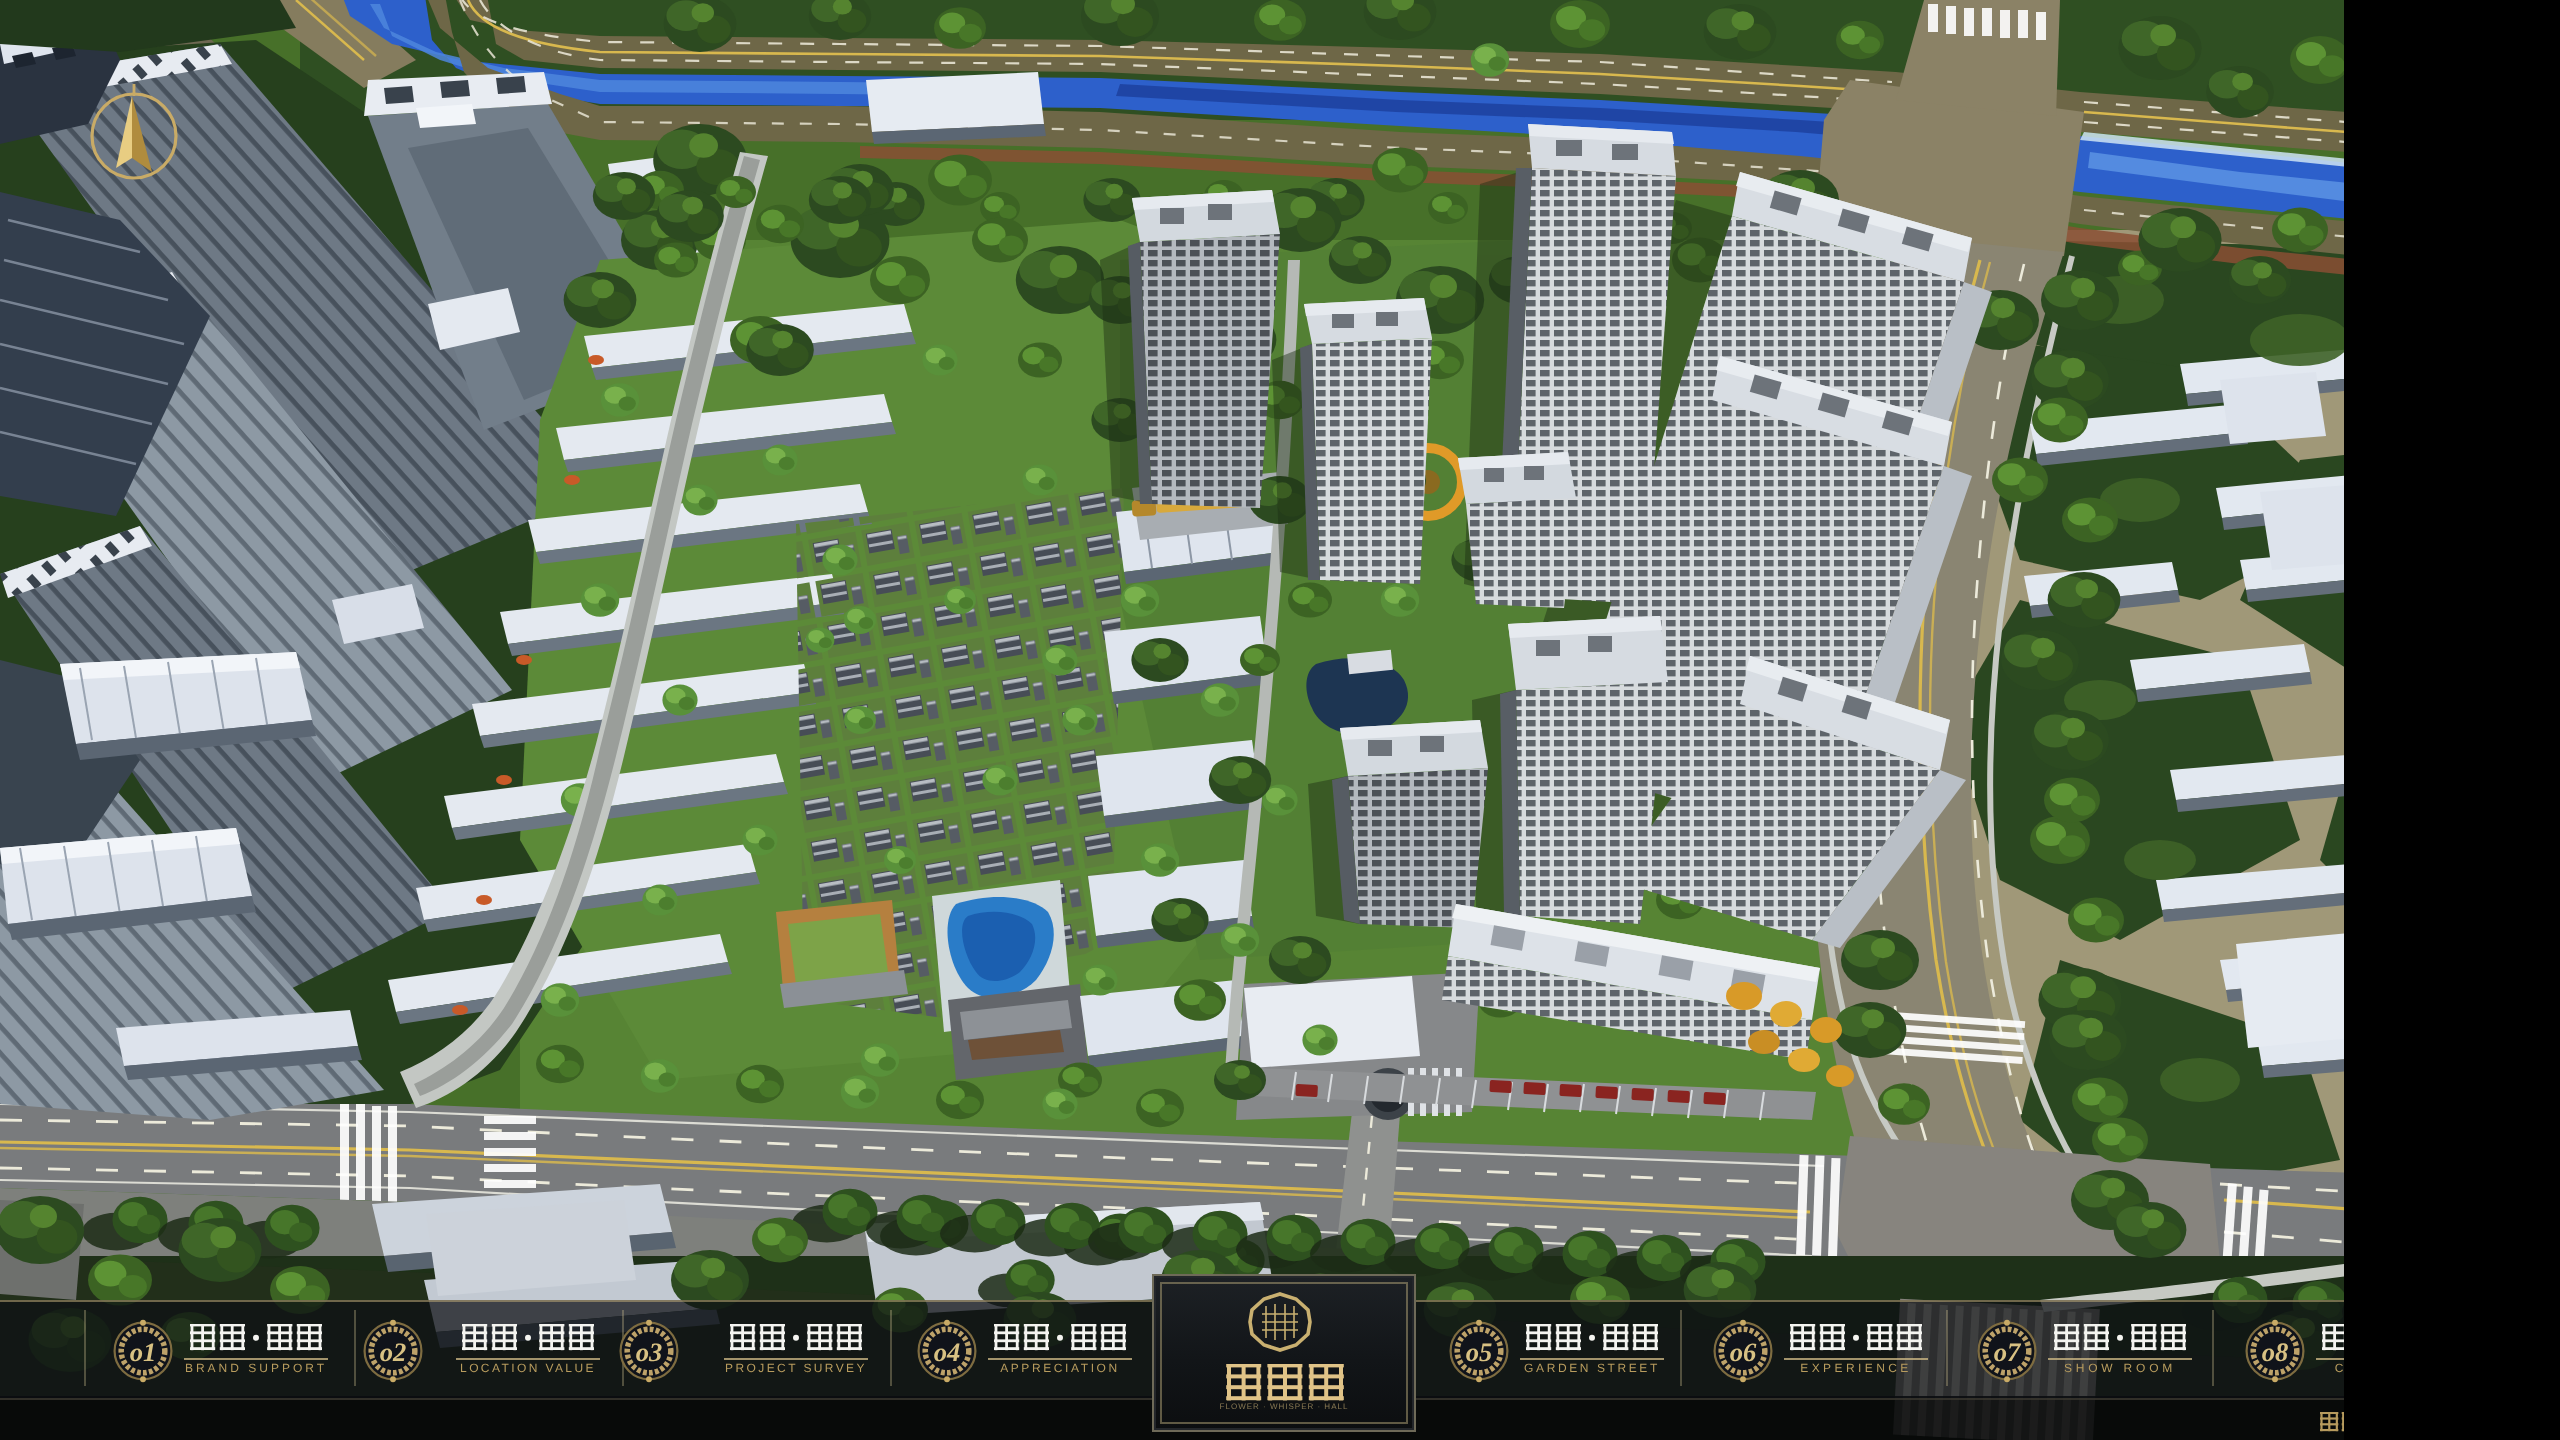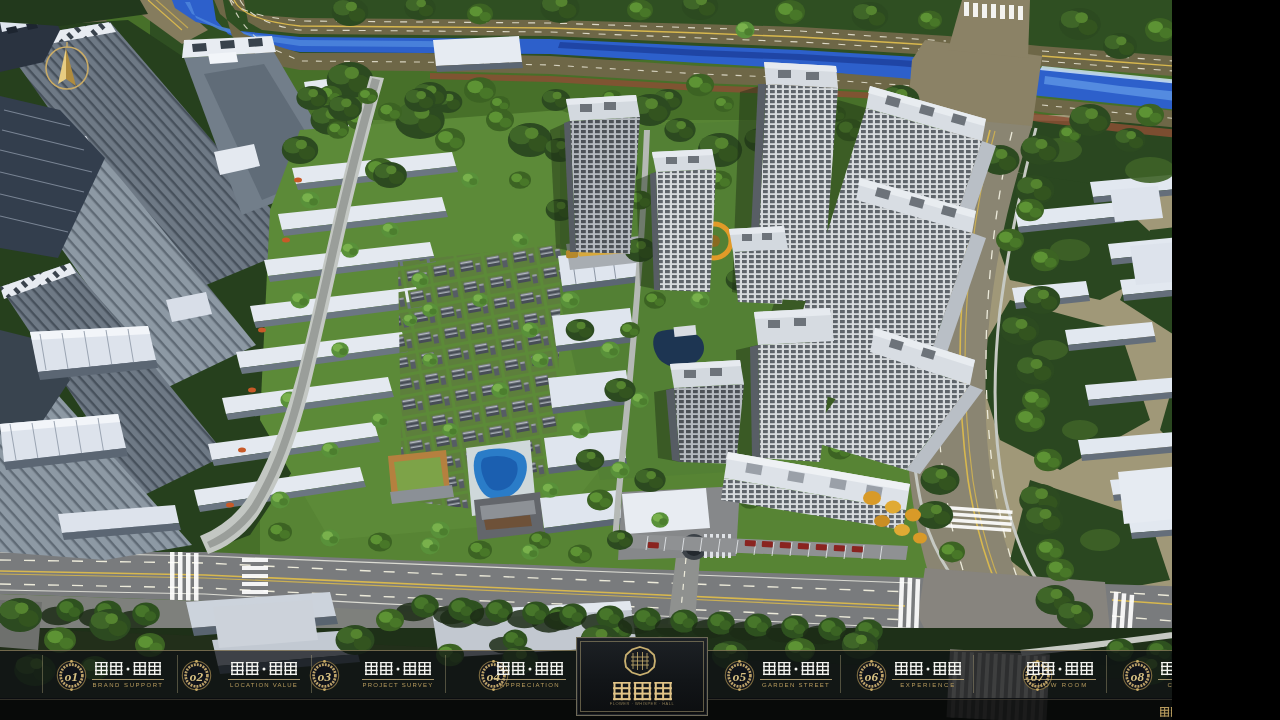--- a/index.html
+++ b/index.html
@@ -1049,21 +1049,21 @@
         <rect x="53.4" y="3.7" width="12.6" height="1.4" fill="#f4f4f0"></rect>
         <rect x="53.4" y="7.7" width="12.6" height="1.4" fill="#f4f4f0"></rect>
         <rect x="53.4" y="11.6" width="12.6" height="1.4" fill="#f4f4f0"></rect>
         <rect x="53.7" y="0" width="1.4" height="13.1" fill="#f4f4f0"></rect>
         <rect x="59.0" y="0" width="1.4" height="13.1" fill="#f4f4f0"></rect>
         <rect x="64.3" y="0" width="1.4" height="13.1" fill="#f4f4f0"></rect>
       </svg></div>
 <div class="ui" style="left:362px;top:679px;width:72px;border-top:1px solid rgba(200,180,130,0.8);"></div>
 <div class="ui" style="left:362px;top:682px;width:72px;text-align:center;color:#b89c5e;font-size:6px;letter-spacing:1.2px;white-space:nowrap;">PROJECT SURVEY</div>
 
-<div class="ui" style="left:477px;top:659px;">
+<div class="ui" style="left:457px;top:659px;">
 <svg width="33" height="33" viewBox="0 0 36 36">
 <circle cx="18" cy="18" r="15.5" fill="#10131a" stroke="#7e6c40" stroke-width="1.2"></circle>
 <circle cx="18" cy="18" r="11.9" fill="none" stroke="#bda269" stroke-width="3" stroke-dasharray="2.1 1.2"></circle>
 <circle cx="18" cy="2.6" r="1.6" fill="#c9ab66"></circle>
         <circle cx="18" cy="33.4" r="1.6" fill="#c9ab66"></circle>
 <text x="18" y="23.5" font-family="Liberation Serif,serif" font-style="italic" font-size="14.5" font-weight="bold" fill="#d8c183" text-anchor="middle">o4</text>
 </svg>
 </div>
 <div class="ui" style="left:497.0px;top:662px;"><svg width="66" height="14" viewBox="0 0 66.0 14">
         <rect x="0.0" y="-0.2" width="12.6" height="1.4" fill="#f4f4f0"></rect>
@@ -1178,21 +1178,21 @@
         <rect x="53.4" y="3.7" width="12.6" height="1.4" fill="#f4f4f0"></rect>
         <rect x="53.4" y="7.7" width="12.6" height="1.4" fill="#f4f4f0"></rect>
         <rect x="53.4" y="11.6" width="12.6" height="1.4" fill="#f4f4f0"></rect>
         <rect x="53.7" y="0" width="1.4" height="13.1" fill="#f4f4f0"></rect>
         <rect x="59.0" y="0" width="1.4" height="13.1" fill="#f4f4f0"></rect>
         <rect x="64.3" y="0" width="1.4" height="13.1" fill="#f4f4f0"></rect>
       </svg></div>
 <div class="ui" style="left:892px;top:679px;width:72px;border-top:1px solid rgba(200,180,130,0.8);"></div>
 <div class="ui" style="left:892px;top:682px;width:72px;text-align:center;color:#b89c5e;font-size:6px;letter-spacing:1.7px;white-space:nowrap;">EXPERIENCE</div>
 
-<div class="ui" style="left:1021px;top:659px;">
+<div class="ui" style="left:987px;top:659px;">
 <svg width="33" height="33" viewBox="0 0 36 36">
 <circle cx="18" cy="18" r="15.5" fill="#10131a" stroke="#7e6c40" stroke-width="1.2"></circle>
 <circle cx="18" cy="18" r="11.9" fill="none" stroke="#bda269" stroke-width="3" stroke-dasharray="2.1 1.2"></circle>
 <circle cx="18" cy="2.6" r="1.6" fill="#c9ab66"></circle>
         <circle cx="18" cy="33.4" r="1.6" fill="#c9ab66"></circle>
 <text x="18" y="23.5" font-family="Liberation Serif,serif" font-style="italic" font-size="14.5" font-weight="bold" fill="#d8c183" text-anchor="middle">o7</text>
 </svg>
 </div>
 <div class="ui" style="left:1027.0px;top:662px;"><svg width="66" height="14" viewBox="0 0 66.0 14">
         <rect x="0.0" y="-0.2" width="12.6" height="1.4" fill="#f4f4f0"></rect>

